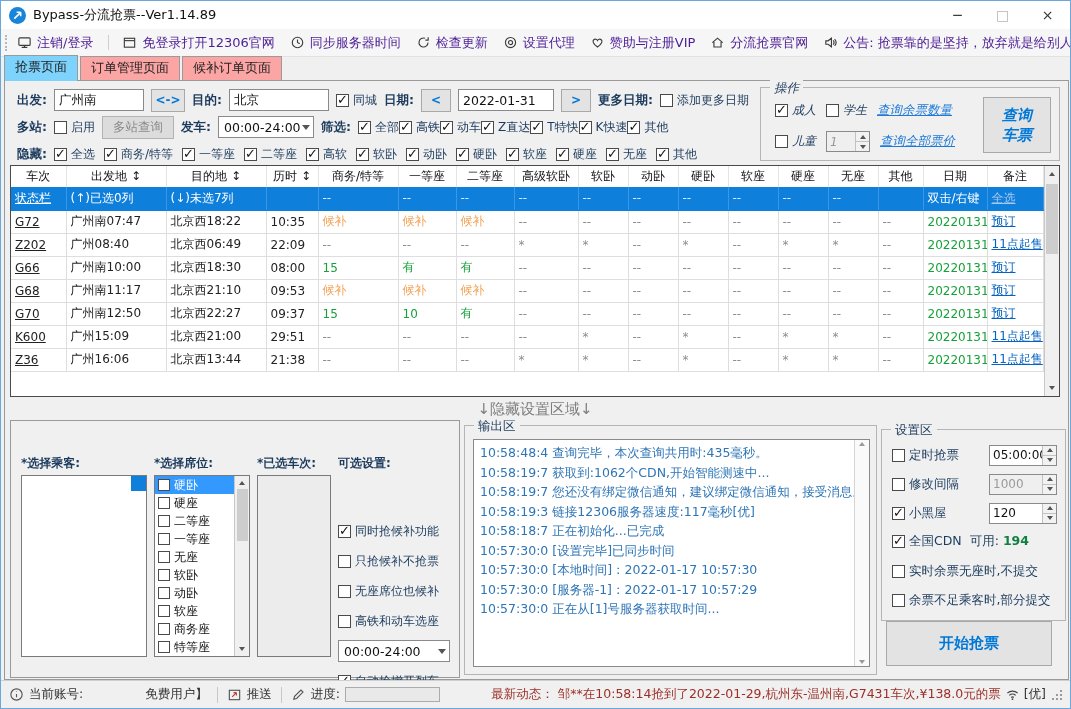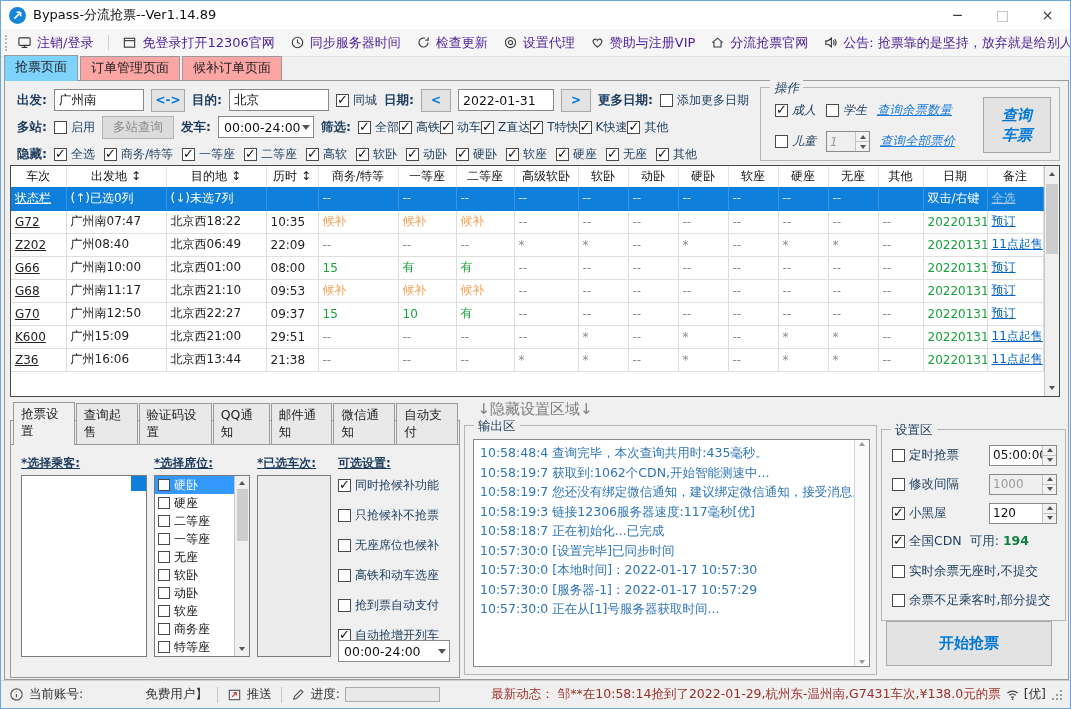--- a/index.html
+++ b/index.html
@@ -79,28 +79,28 @@
   .vfill { flex:1; }
 
   
   .hidedivider { position:absolute; left:5px; top:319px; width:1050px; height:19px; display:flex; align-items:center; justify-content:center; font-size:15px; color:#7e7e7e; }
 
   
   .lpanel { position:absolute; left:5px; top:339px; width:450px; height:258px; border:1px solid #9a9a9a; background:#f0f0f0; }
   .stabs { display:flex; align-items:flex-end; height:24px; padding-left:2px; border-bottom:1px solid #9a9a9a; }
   .stab { font-size:12.5px; color:#222; padding:3px 7px; background:#e9e9e9; border:1px solid #9a9a9a; border-bottom:none; margin-right:1px; cursor:pointer; }
   .stab.active { background:#f0f0f0; position:relative; top:1px; padding-bottom:5px; }
-  .collabel { position:absolute; font-size:12px; font-weight:700; color:#1b3a5c;text-decoration:underline; }
+  .collabel { position:absolute; font-size:12px; font-weight:700; color:#1b3a5c; }
   .listbox { position:absolute; border:1px solid #7a7a7a; background:#fff; }
   .bluethumb { position:absolute; right:0; top:0; width:15px; height:15px; background:#0f7fdc; }
   .seatitem { display:flex; align-items:center; gap:4px; height:18px; padding-left:3px; font-size:12px; color:#111; cursor:pointer; }
   .seatitem.sel { background:#3399ff; color:#fff; }
   .seatitem .cb { width:12px; height:12px; }
   .lscroll { position:absolute; right:0; top:0; bottom:0; width:15px; background:#f0f0f0; border-left:1px solid #c8c8c8; display:flex; flex-direction:column; align-items:center; }
-  .optcol { position:absolute; display:flex; flex-direction:column; }
+  .optcol { position:absolute; display:flex; flex-direction:column;margin-top:46px; }
   .optcol .cbwrap { margin-bottom:13px; color:#1b3a5c; }
 
   
   .ogroup { position:absolute; left:459px; top:344px; width:413px; height:250px; border:1px solid #b5b5b5; }
   .logbox { position:absolute; left:8px; top:13px; width:397px; height:228px; border:1px solid #8a8a8a; background:#fff; display:flex; }
   .loglines { flex:1; padding:3px 0 0 6px; overflow:hidden; }
   .logline { font-size:12.5px; color:#2e75b6; line-height:19.5px; white-space:nowrap; }
   .logscroll { width:15px; border-left:1px solid #d5d5d5; background:#fafafa; display:flex; flex-direction:column; justify-content:space-between; align-items:center; padding:2px 0; }
   .logscroll .tri-up-s, .logscroll .tri-dn-s { border-bottom-color:#9a9a9a; border-top-color:#9a9a9a; }
 
@@ -482,21 +482,21 @@
               <td class="dim">--</td>
               <td class="dim">*</td>
               <td class="dim">*</td>
               <td class="dim">--</td>
               <td class="ok">20220131</td>
               <td class="lnk">11点起售</td>
             </tr>
             <tr>
               <td class="train">G66</td>
               <td>广州南10:00</td>
-              <td>北京西01:00</td>
+              <td>北京西18:30</td>
               <td>08:00</td>
               <td class="ok">15</td>
               <td class="ok">有</td>
               <td class="ok">有</td>
               <td class="dim">--</td>
               <td class="dim">--</td>
               <td class="dim">--</td>
               <td class="dim">--</td>
               <td class="dim">--</td>
               <td class="dim">--</td>
@@ -591,29 +591,20 @@
         <div class="vfill"></div>
         <div class="varrow">
             <span class="tri-dn-s"></span>
           </div>
       </div>
     </div>
 
     <div class="hidedivider">↓隐藏设置区域↓</div>
 
     <div class="lpanel">
-      <div class="stabs" id="settings-tabs">
-          <span class="stab active">抢票设置</span>
-          <span class="stab">查询起售</span>
-          <span class="stab">验证码设置</span>
-          <span class="stab">QQ通知</span>
-          <span class="stab">邮件通知</span>
-          <span class="stab">微信通知</span>
-          <span class="stab">自动支付</span>
-        </div>
       <span class="collabel" style="left:10px;top:34px;">*选择乘客:</span>
       <span class="collabel" style="left:143px;top:34px;">*选择席位:</span>
       <span class="collabel" style="left:246px;top:34px;">*已选车次:</span>
       <span class="collabel" style="left:327px;top:34px;">可选设置:</span>
 
       <div class="listbox" style="left:10px;top:54px;width:126px;height:182px;">
         <span class="bluethumb"></span>
       </div>
 
       <div class="listbox" style="left:143px;top:54px;width:96px;height:182px;overflow:hidden;">

